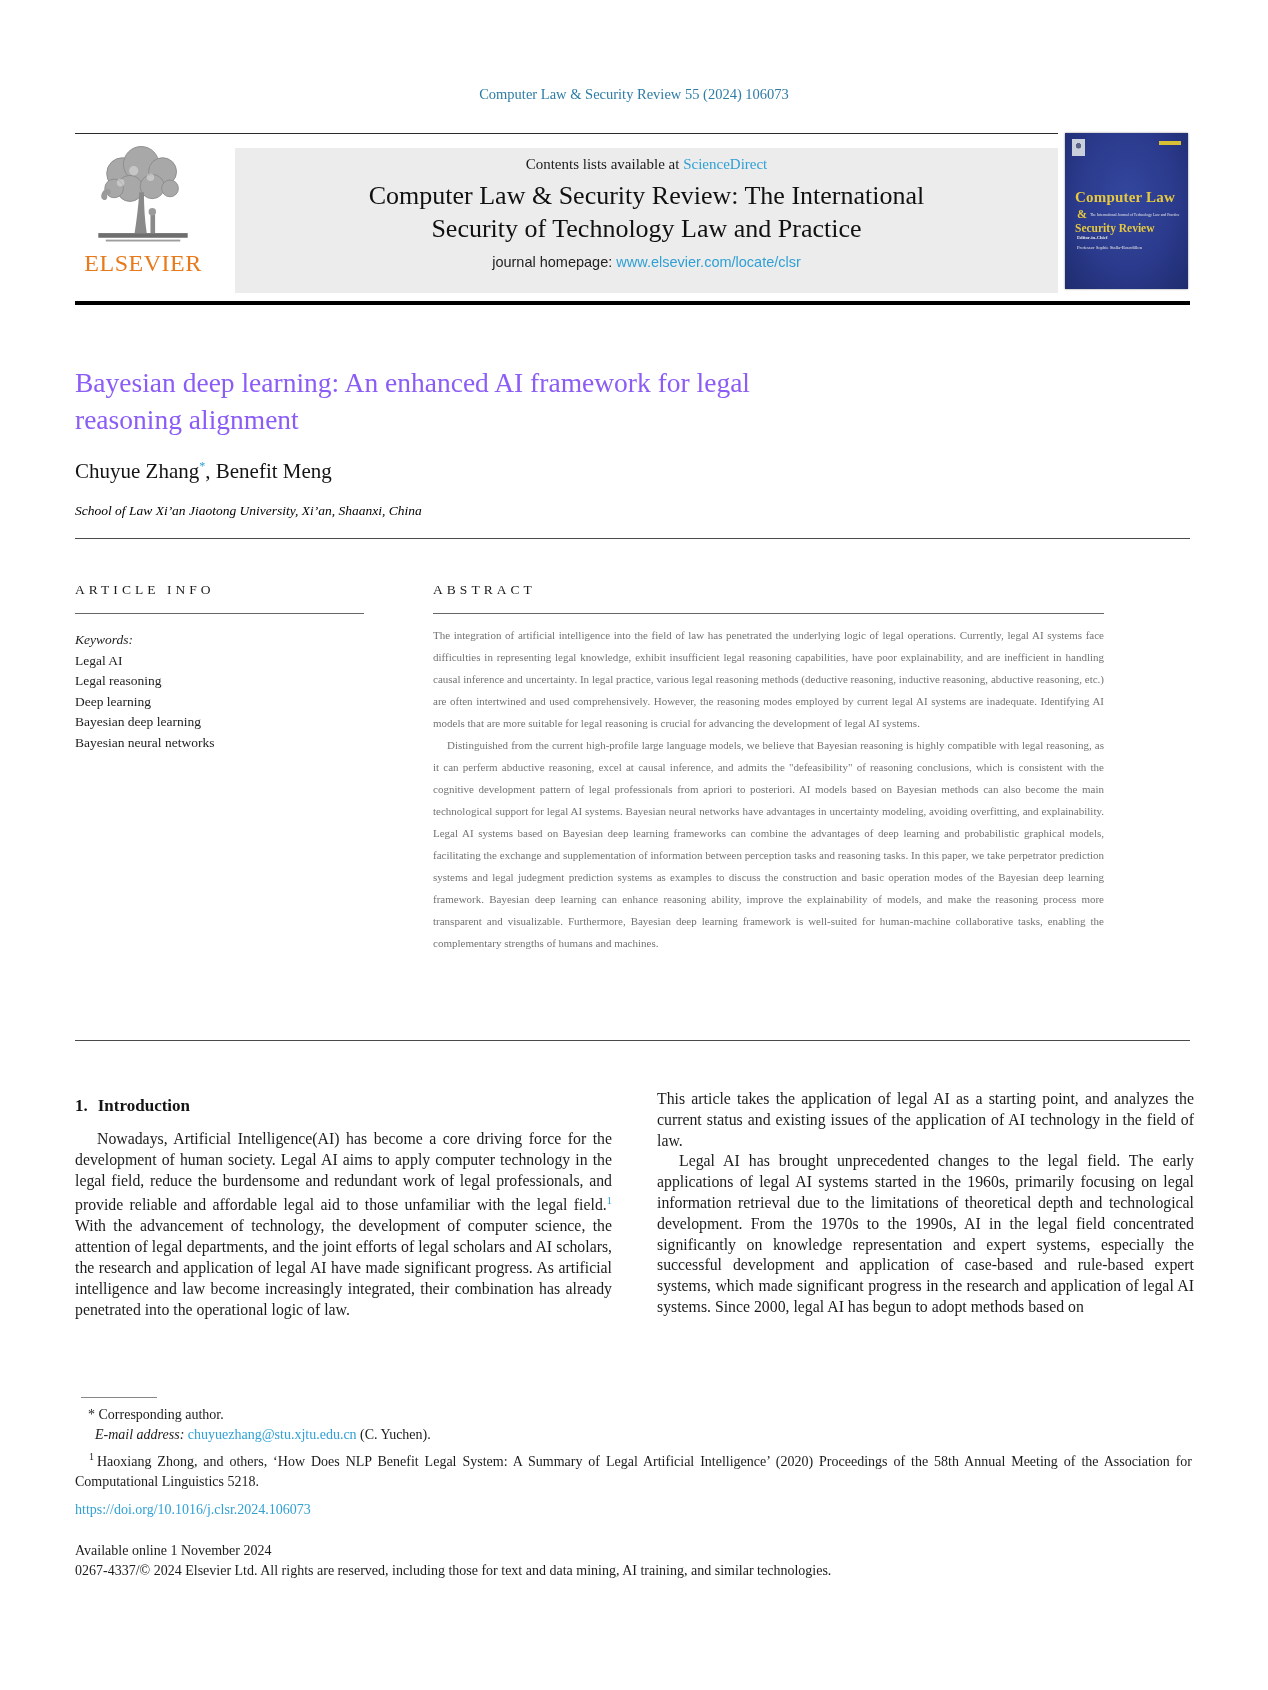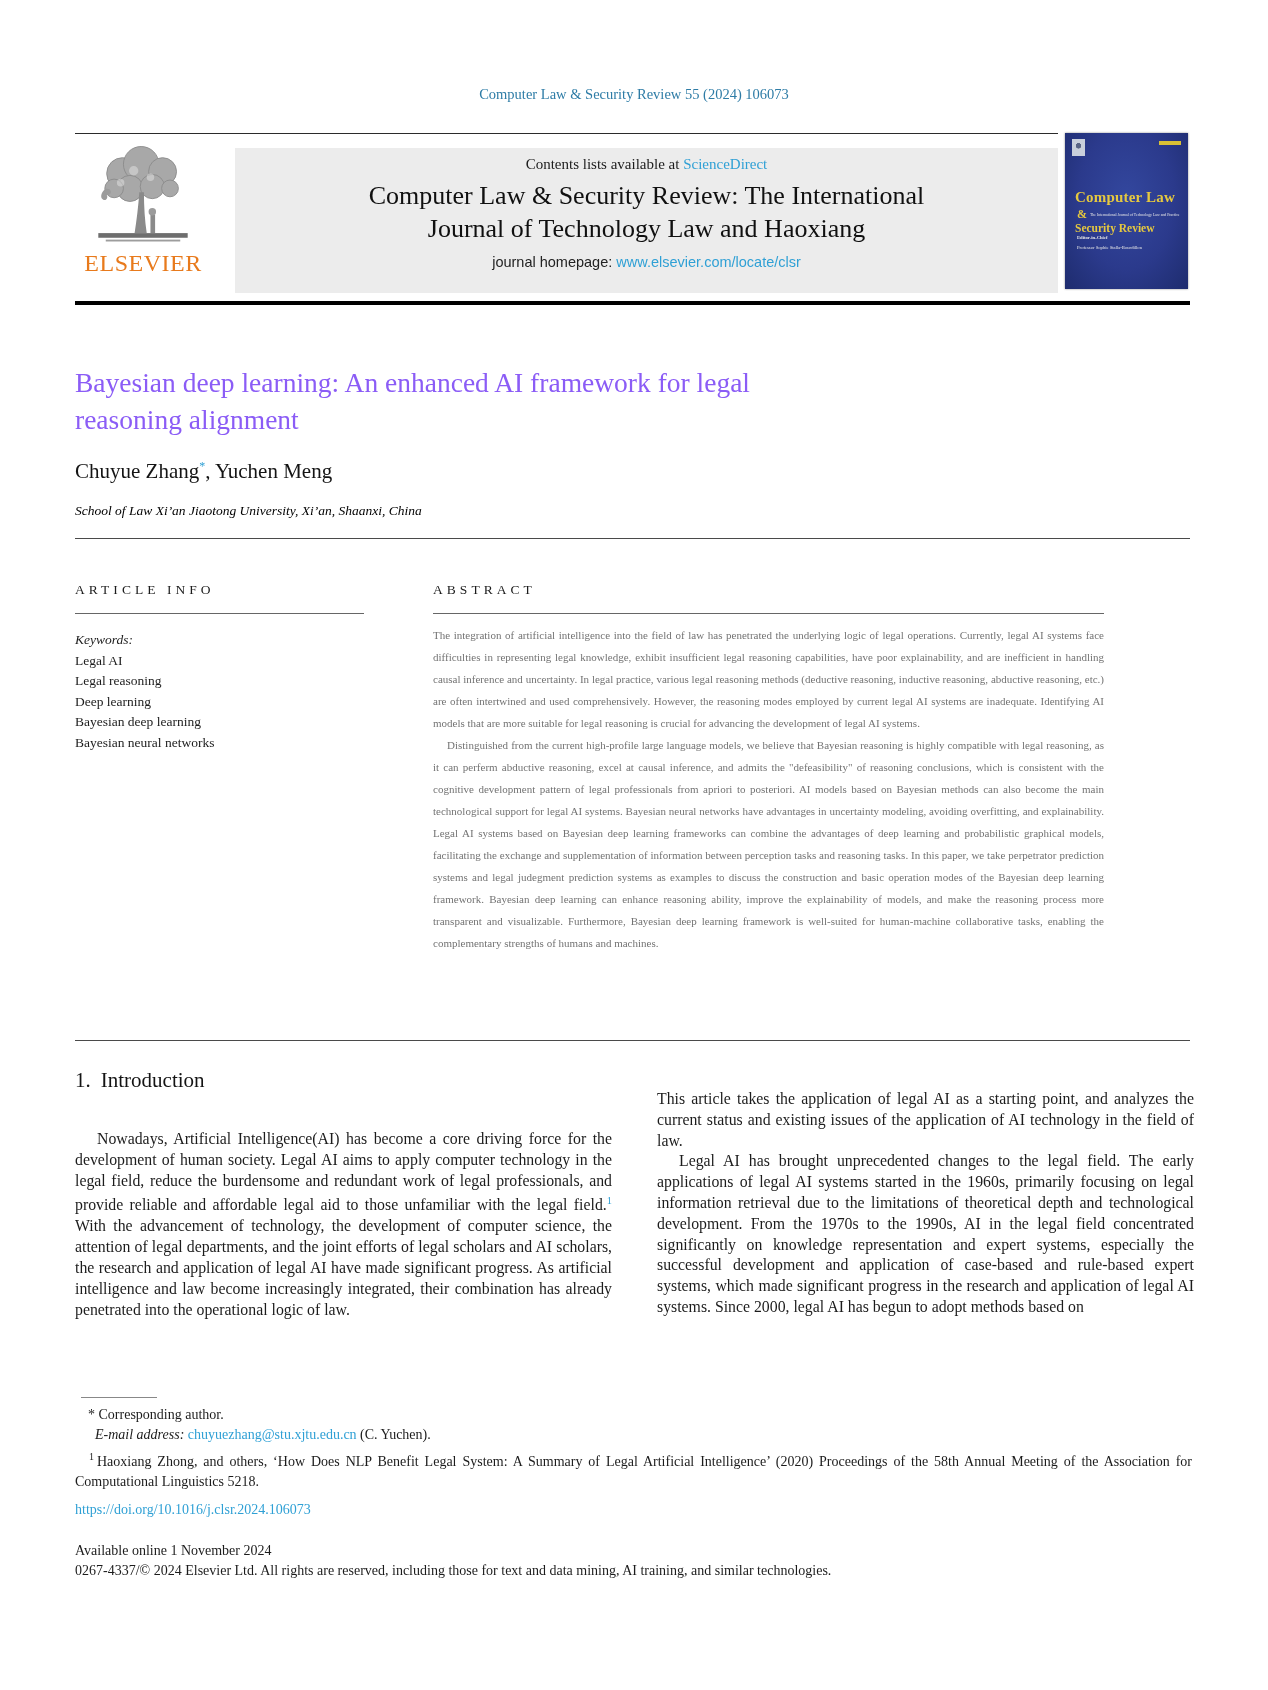--- a/index.html
+++ b/index.html
@@ -71,21 +71,21 @@
   
   .sec-head { position:absolute; top:566px; font-size:13.5px; letter-spacing:0.30em; color:#1c1c1c; }
   .sec-head.info { left:75px; }
   .sec-head.abs  { left:433px; }
   .keywords { position:absolute; left:75px; top:614px; font-size:13.5px; line-height:20.6px; color:#1c1c1c; }
   .keywords .kw-label { font-style:italic; display:block; }
   .keywords .kw { display:block; }
   .abstract { position:absolute; left:433px; top:608px; width:671px; font-size:11px; line-height:22px; text-align:justify; color:#737373; }
   .abstract p.indent { text-indent:14px; }
   
-  .intro-h { position:absolute; left:75px; top:1052px; font-size:21px; font-weight:normal; color:#141414; }
+  .intro-h { position:absolute; left:75px; top:1080px; font-size:17px; font-weight:bold; color:#141414; }
   .intro-h .num { margin-right:10px; }
   .col-left  { position:absolute; left:75px;  top:1113px; width:537px; font-size:15.8px; line-height:20.8px; text-align:justify; }
   .col-right { position:absolute; left:657px; top:1073px; width:537px; font-size:15.8px; line-height:20.8px; text-align:justify; }
   .col-left p.indent, .col-right p.indent { text-indent:22px; }
   .fnref { color:#2fa0d5; font-size:10.5px; }
   
   .fn-corr  { position:absolute; left:88px; top:1391px; font-size:14px; }
   .fn-email { position:absolute; left:95px; top:1411px; font-size:14px; }
   .fn-email em { font-style:italic; }
   .fn-1 { position:absolute; left:75px; top:1431px; width:1117px; font-size:14px; line-height:20px; text-align:justify; text-indent:14px; }
@@ -130,21 +130,21 @@
     </span>
     <span class="elsevier-wordmark">ELSEVIER</span>
   </div>
 
   <div class="masthead-box">
     <div class="contents-line">
       <span>Contents lists available at </span><a class="link" href="#">ScienceDirect</a>
     </div>
     <div class="mast-title">
       <span>Computer Law &amp; Security Review: The International</span>
-      <span>Journal of Technology Law and Haoxiang</span>
+      <span>Security of Technology Law and Practice</span>
     </div>
     <div class="homepage-line">
       <span>journal homepage: </span><a class="link" href="#">www.elsevier.com/locate/clsr</a>
     </div>
   </div>
 
   <div class="cover">
     <div class="cover-mark"></div>
     <div class="cover-strip"></div>
     <div class="cover-titleblock">
@@ -161,21 +161,21 @@
     </div>
   </div>
 
   <div class="rule-thick"></div>
 
   <h1 class="article-title">
     <span>Bayesian deep learning: An enhanced AI framework for legal</span>
     <span>reasoning alignment</span>
   </h1>
   <div class="authors">
-    <span>Chuyue Zhang</span><sup>*</sup><span>, Yuchen Meng</span>
+    <span>Chuyue Zhang</span><sup>*</sup><span>, Benefit Meng</span>
   </div>
   <div class="affiliation">School of Law Xi’an Jiaotong University, Xi’an, Shaanxi, China</div>
 
   <div class="rule-aff"></div>
 
   <div class="sec-head info">ARTICLE INFO</div>
   <div class="sec-head abs">ABSTRACT</div>
   <div class="rule-info"></div>
   <div class="rule-abs"></div>
 

